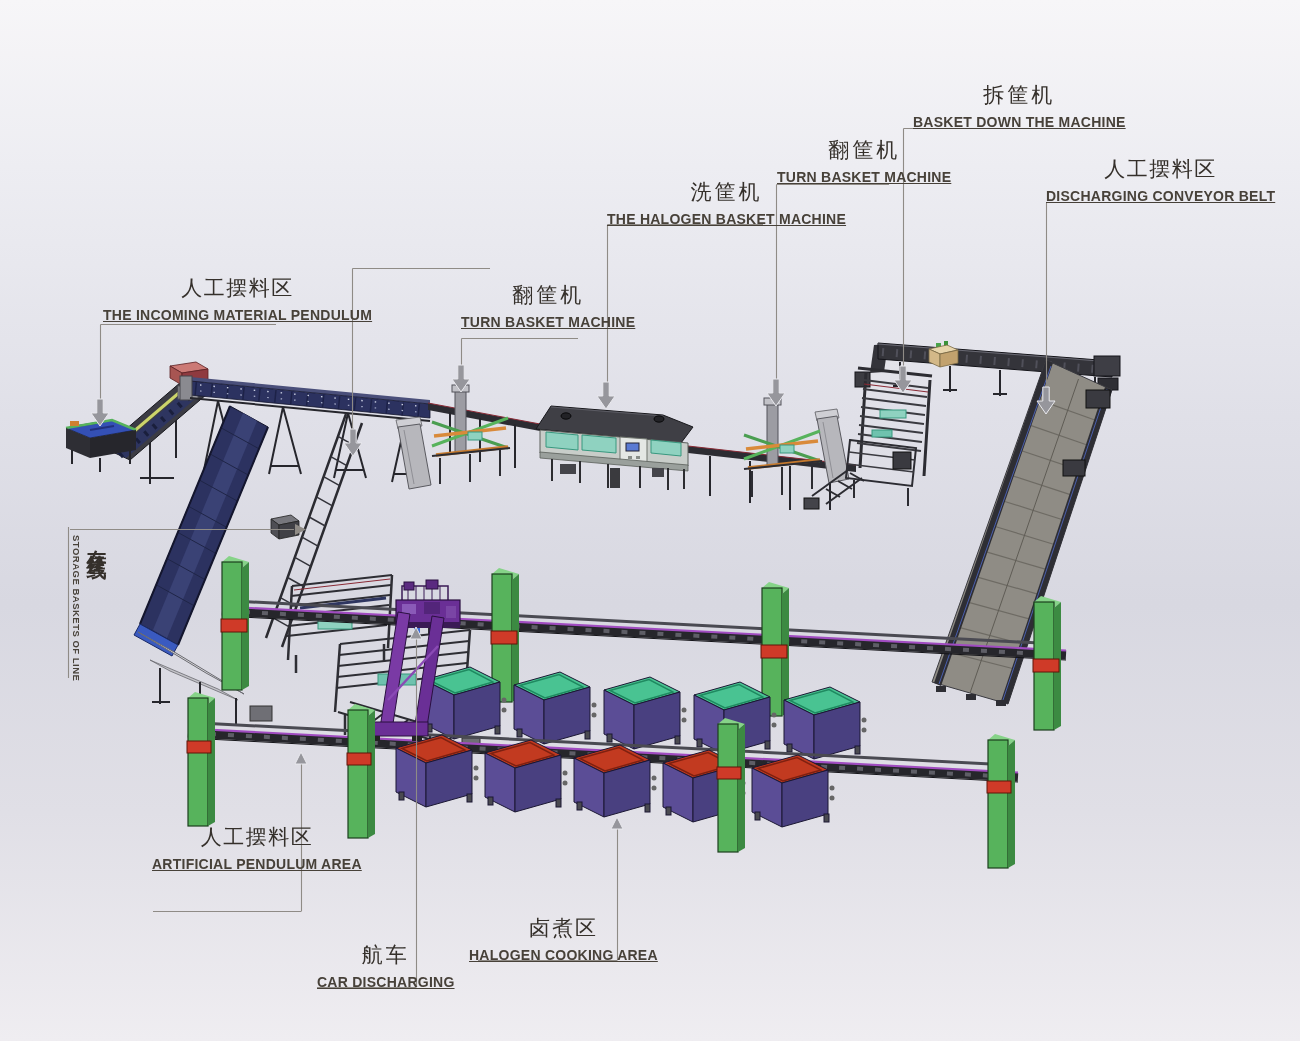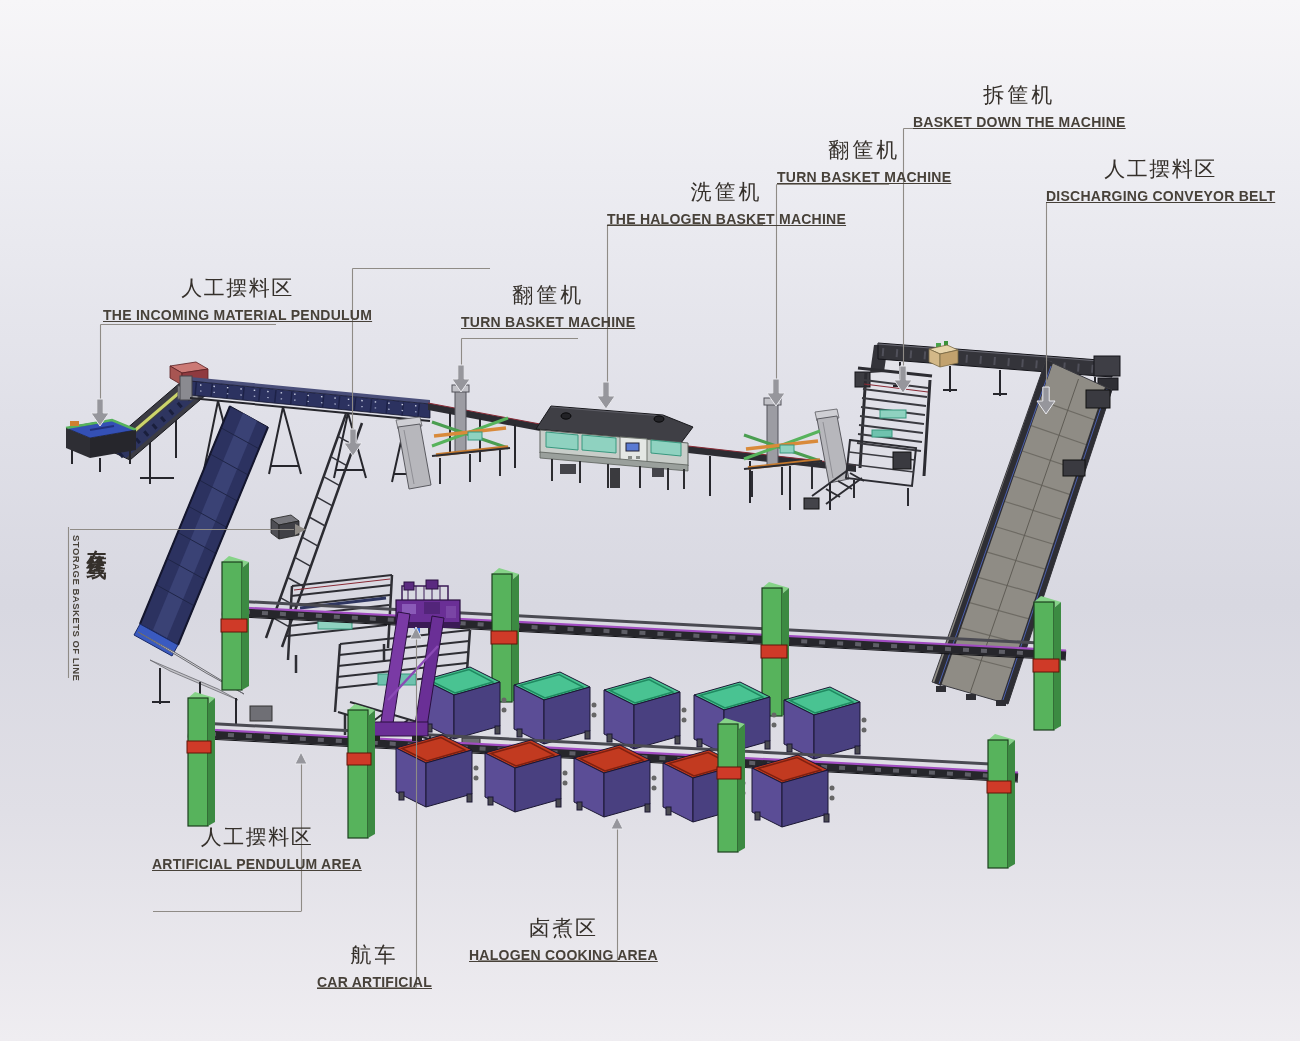--- a/index.html
+++ b/index.html
@@ -459,20 +459,20 @@
 <div>
   <div class="en-v" style="left:71px;top:535px">STORAGE BASKETS OF LINE</div>
   <div class="zh-v" style="left:84px;top:534px">存筐线</div>
 </div>
 <div class="lbl" style="left:152px;top:825px">
   <div class="zh">人工摆料区</div>
   <div class="en">ARTIFICIAL PENDULUM AREA</div>
 </div>
 <div class="lbl" style="left:317px;top:943px">
   <div class="zh" style="letter-spacing:3px">航车</div>
-  <div class="en">CAR ARTIFICIAL</div>
+  <div class="en">CAR DISCHARGING</div>
 </div>
 <div class="lbl" style="left:469px;top:916px">
   <div class="zh" style="letter-spacing:2px">卤煮区</div>
   <div class="en">HALOGEN COOKING AREA</div>
 </div>
 
 </div>
 
 </body></html>

